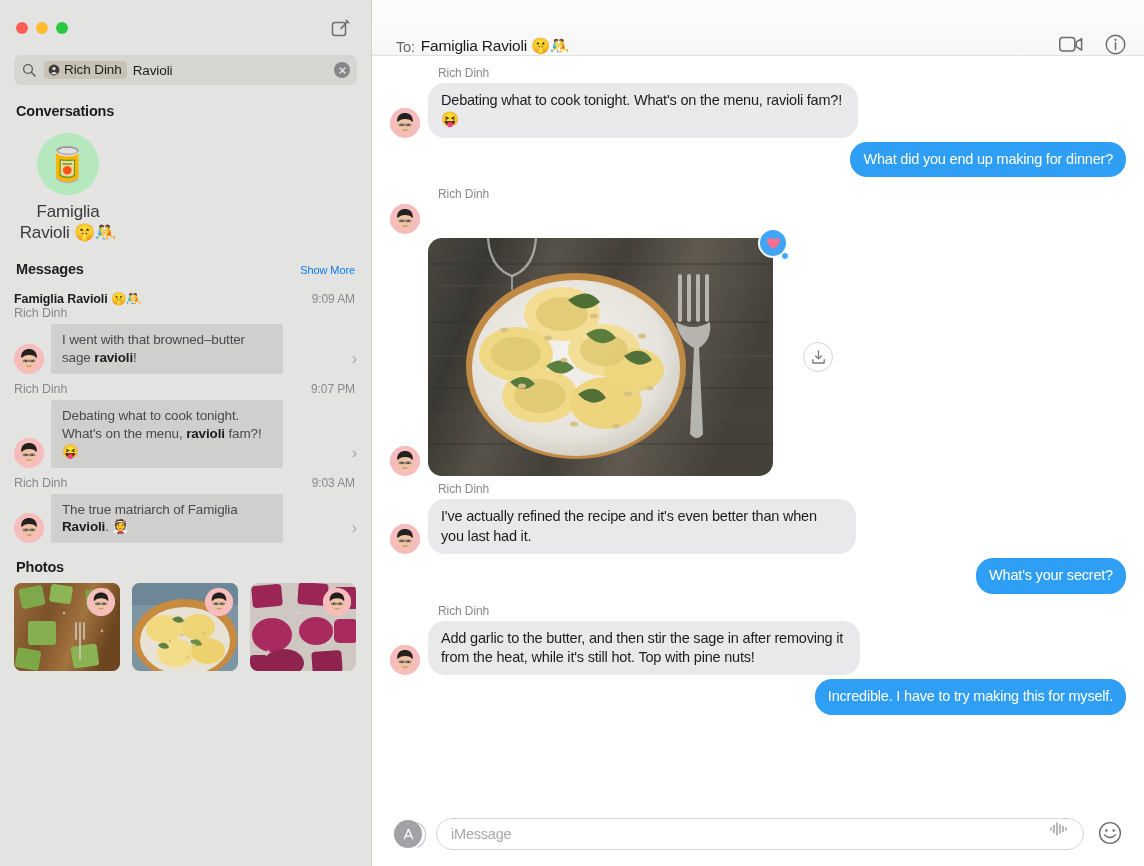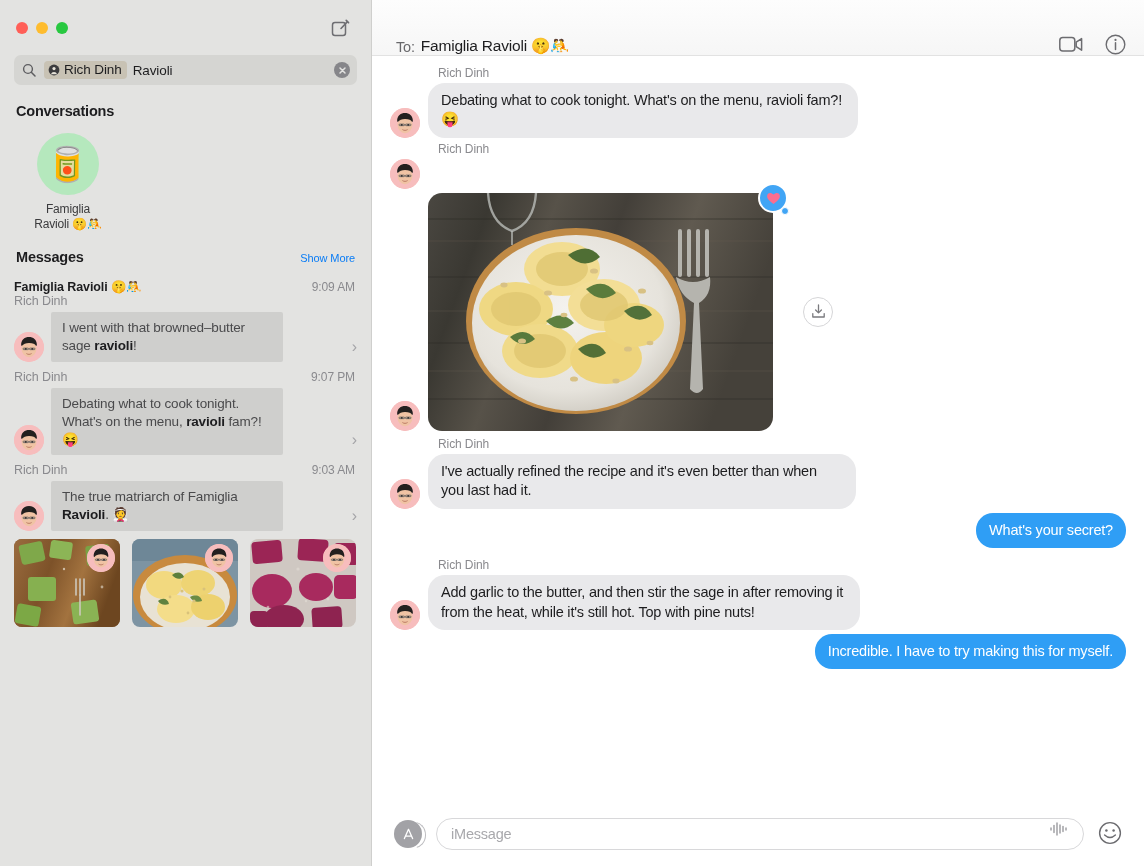--- a/index.html
+++ b/index.html
@@ -85,21 +85,21 @@
     display: flex; flex-direction: column; align-items: center;
     cursor: pointer;
   }
   .conv-avatar {
     width: 62px; height: 62px; border-radius: 50%;
     background: #b5e8bd; display: flex;
     align-items: center; justify-content: center;
     font-size: 34px; line-height: 1;
   }
   .conv-name {
-    margin-top: 7px; font-size: 12px; color: #3b3b3d;
+    margin-top: 7px; font-size: 17px; color: #3b3b3d;
     text-align: center; line-height: 1.22; letter-spacing: -0.15px;
   }
 
   .msg-list { margin-top: 6px; }
   .msg-entry { padding: 6px 14px 2px 14px; cursor: pointer; }
   .msg-meta {
     display: flex; justify-content: space-between; align-items: baseline;
     padding: 0 2px 0 0;
   }
   .msg-conv-title {
@@ -386,20 +386,23 @@
           </div>
           <div class="mini-bubble">
             <span>The true matriarch of Famiglia </span><b>Ravioli</b><span>. 👰</span>
           </div>
           <span class="msg-chev">›</span>
         </div>
       </div>
 
     </div>
 
+    <div class="section-head" style="margin-top:14px;">
+      <span class="section-title">Photos</span>
+    </div>
     <div class="photos-wrap" style="padding-top:0;">
       <div class="photo-row" style="margin-top:6px;">
 
         <div class="photo-thumb">
           <svg width="106" height="88" viewBox="0 0 106 88">
             <rect width="106" height="88" fill="#8a5f38"></rect>
             <rect x="0" y="0" width="106" height="88" fill="url(#wood1)"></rect>
             <defs>
               <linearGradient id="wood1" x1="0" y1="0" x2="1" y2="0.3">
                 <stop offset="0" stop-color="#9a6b3e"></stop>
@@ -551,20 +554,23 @@
                 <circle cx="15.7" cy="22.4" r="1.2" fill="#2b2b2d"></circle>
                 <circle cx="24.3" cy="22.4" r="1.2" fill="#2b2b2d"></circle>
                 <path d="M17 29c1.8 1.2 4.2 1.2 6 0" stroke="#b5755e" stroke-width="1.2" fill="none" stroke-linecap="round"></path>
               </svg>
             </div>
             <div class="bubble gray">Debating what to cook tonight. What's on the menu, ravioli fam?! 😝</div>
           </div>
         </div>
       </div>
 
+      <div class="row out" style="margin-bottom:10px;">
+        <div class="bubble blue">What did you end up making for dinner?</div>
+      </div>
 
       <div class="row in">
         <div class="in-block">
           <span class="sender-name">Rich Dinh</span>
           <div class="in-line">
             <div class="chat-avatar">
               <svg class="memoji" viewBox="0 0 40 40">
                 <circle cx="20" cy="20" r="20" fill="#f7bdbd"></circle>
                 <ellipse cx="20" cy="22" rx="10" ry="11.5" fill="#f0c3a4"></ellipse>
                 <path d="M9.5 17c0-7 5-10.5 10.5-10.5S30.5 10 30.5 17c0 1.5-1 2-1.5 1-1-2-3.5-3.5-9-3.5-4 0-8 1.6-9 3.6-.4.8-1.5.4-1.5-1.1z" fill="#23201f"></path>

